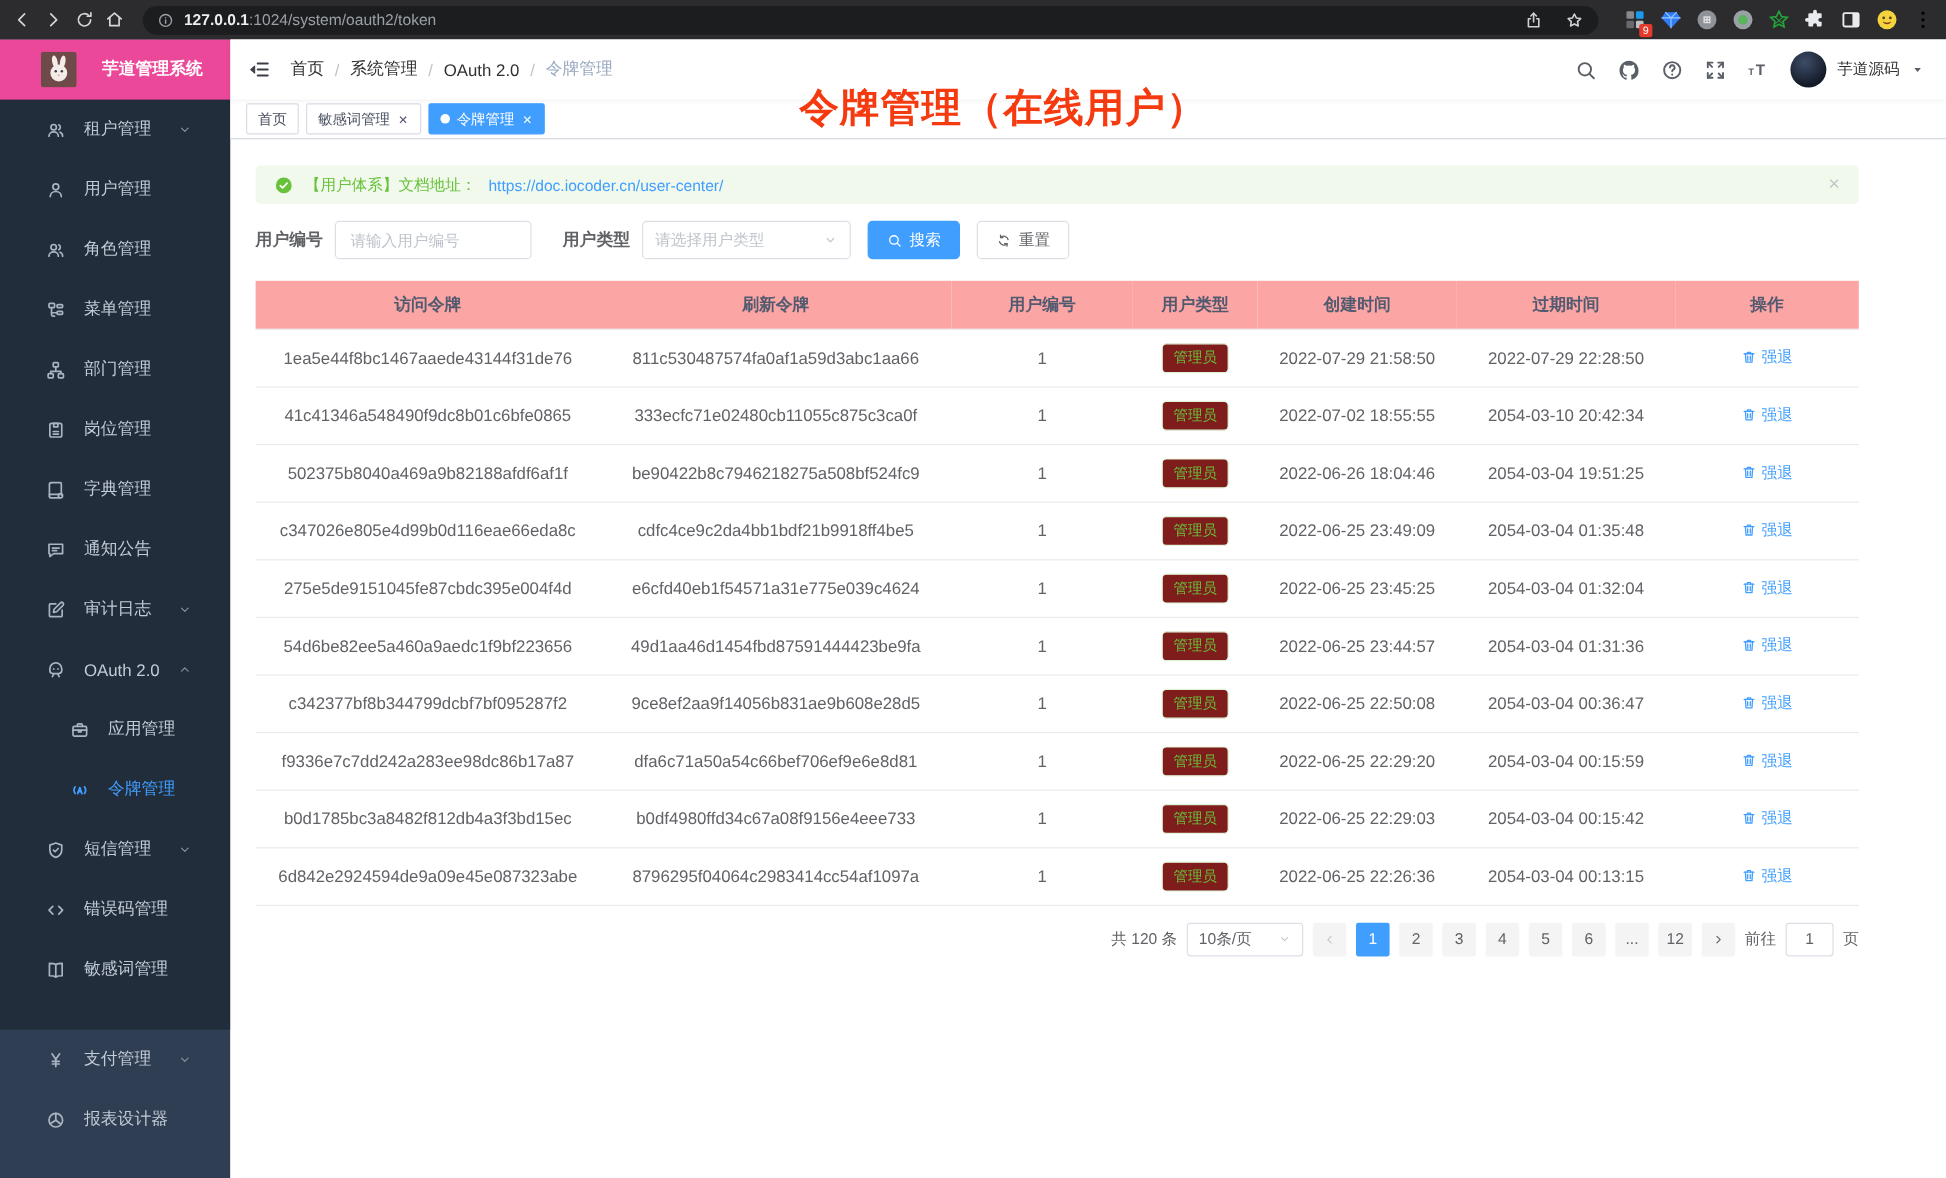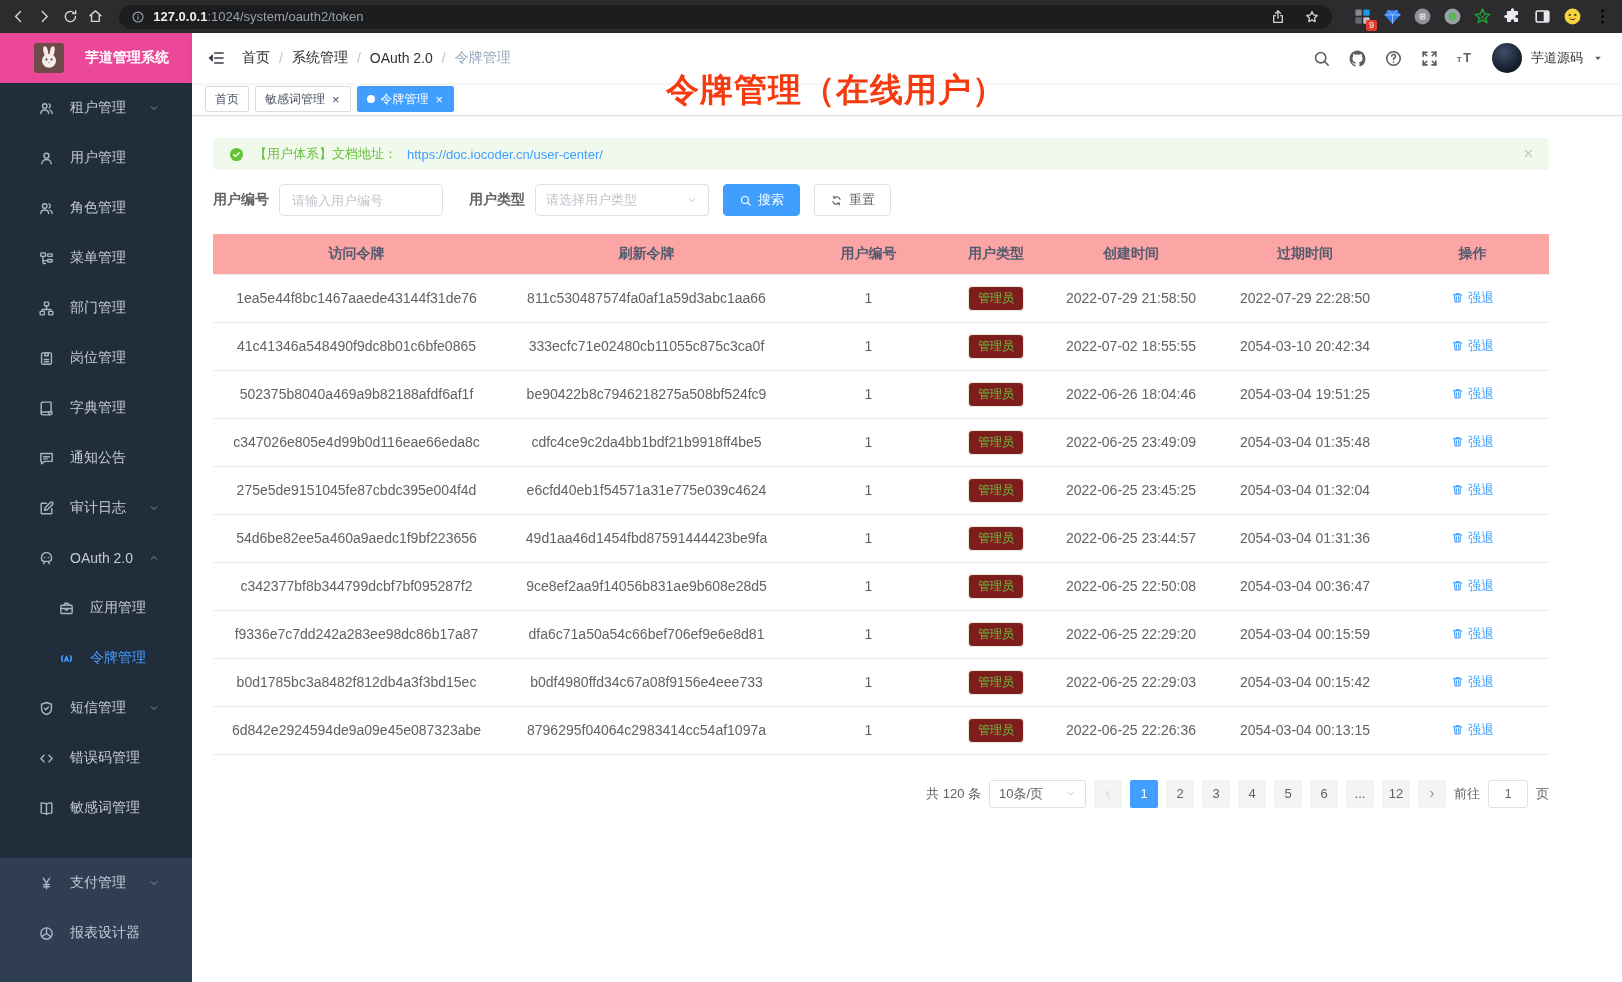--- a/index.html
+++ b/index.html
@@ -92,21 +92,21 @@
   table.grid{margin-top:18px;width:1336px;border-collapse:collapse;table-layout:fixed}
   .grid th{height:40px;background:#fca5a5;color:#515a6e;font-weight:700;font-size:14px;
            border-bottom:1px solid #e8eaec;}
   .grid td{height:48px;border-bottom:1px solid #e8eaec;text-align:center;font-size:14px;color:#606266;
            white-space:nowrap;overflow:hidden}
   .badge-success{display:inline-block;padding:3px 9px;background:#7f1d1d;border:1px solid #e1f3d8;
                  border-radius:4px;color:#67c23a;font-size:12px}
   .force-logout{color:#409eff;font-size:13px;display:inline-flex;align-items:center;gap:4px;cursor:pointer}
   .force-logout .icon{width:13px;height:13px}
 
-  .pager{width:1336px;margin-top:25px;display:flex;align-items:center;justify-content:flex-end;
+  .pager{width:1336px;margin-top:14px;display:flex;align-items:center;justify-content:flex-end;
          gap:8px;font-size:13px;color:#606266}
   .pager-size{width:97px;height:28px;border:1px solid #dcdfe6;border-radius:3px;display:flex;
               align-items:center;justify-content:space-between;padding:0 9px;cursor:pointer}
   .pager-size .icon{width:11px;height:11px;color:#c0c4cc}
   .pager-btn{min-width:28px;height:28px;border:none;background:#f4f4f5;border-radius:2px;color:#606266;
              font-size:13px;display:inline-flex;align-items:center;justify-content:center;cursor:pointer;
              font-family:inherit;padding:0 6px}
   .pager-btn .icon{width:12px;height:12px}
   .pager-btn.active{background:#409eff;color:#fff}
   .pager-btn.prev{color:#c0c4cc}

